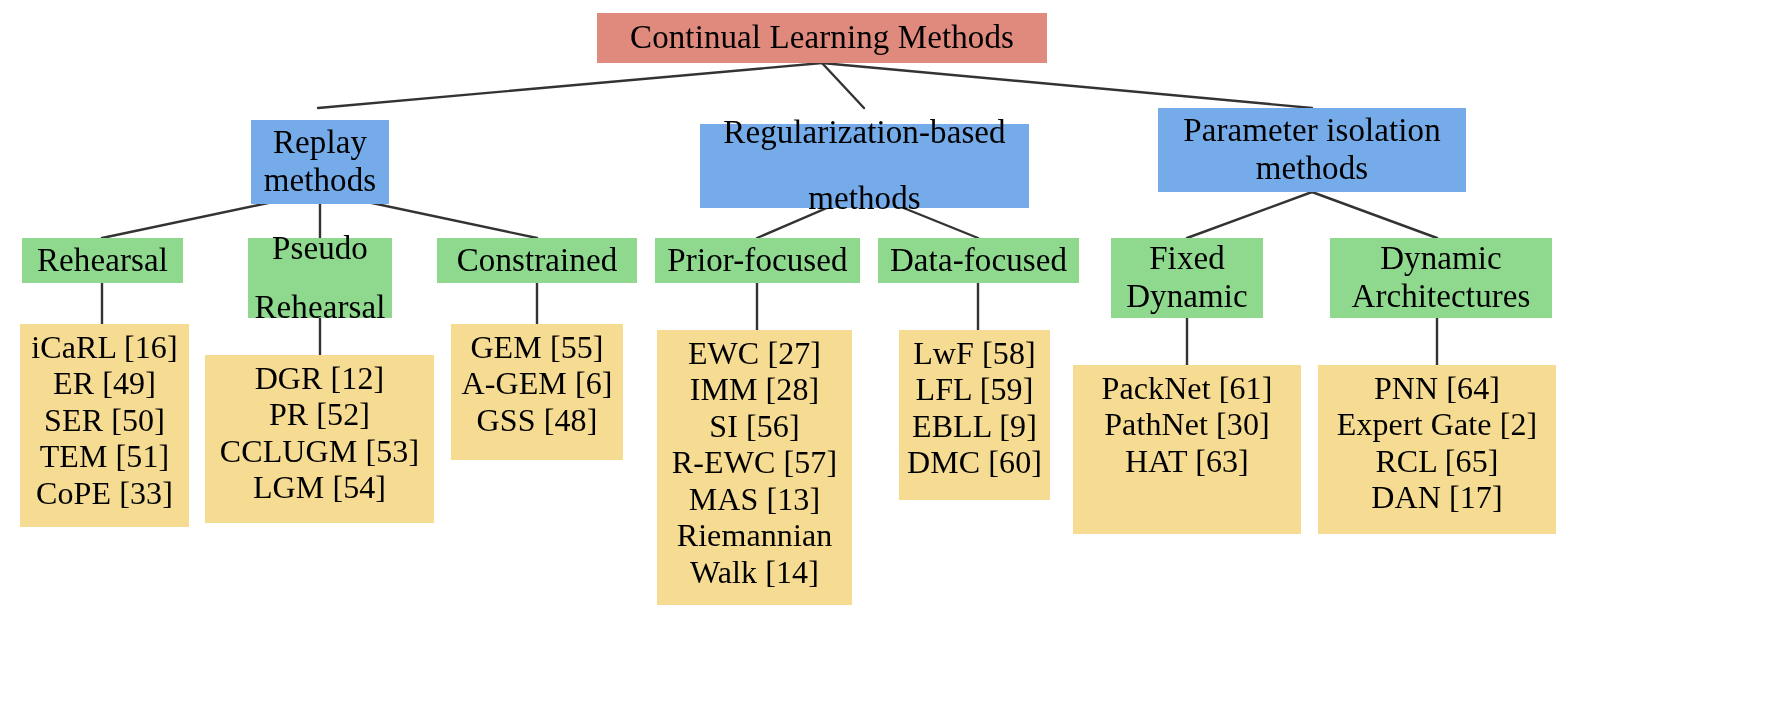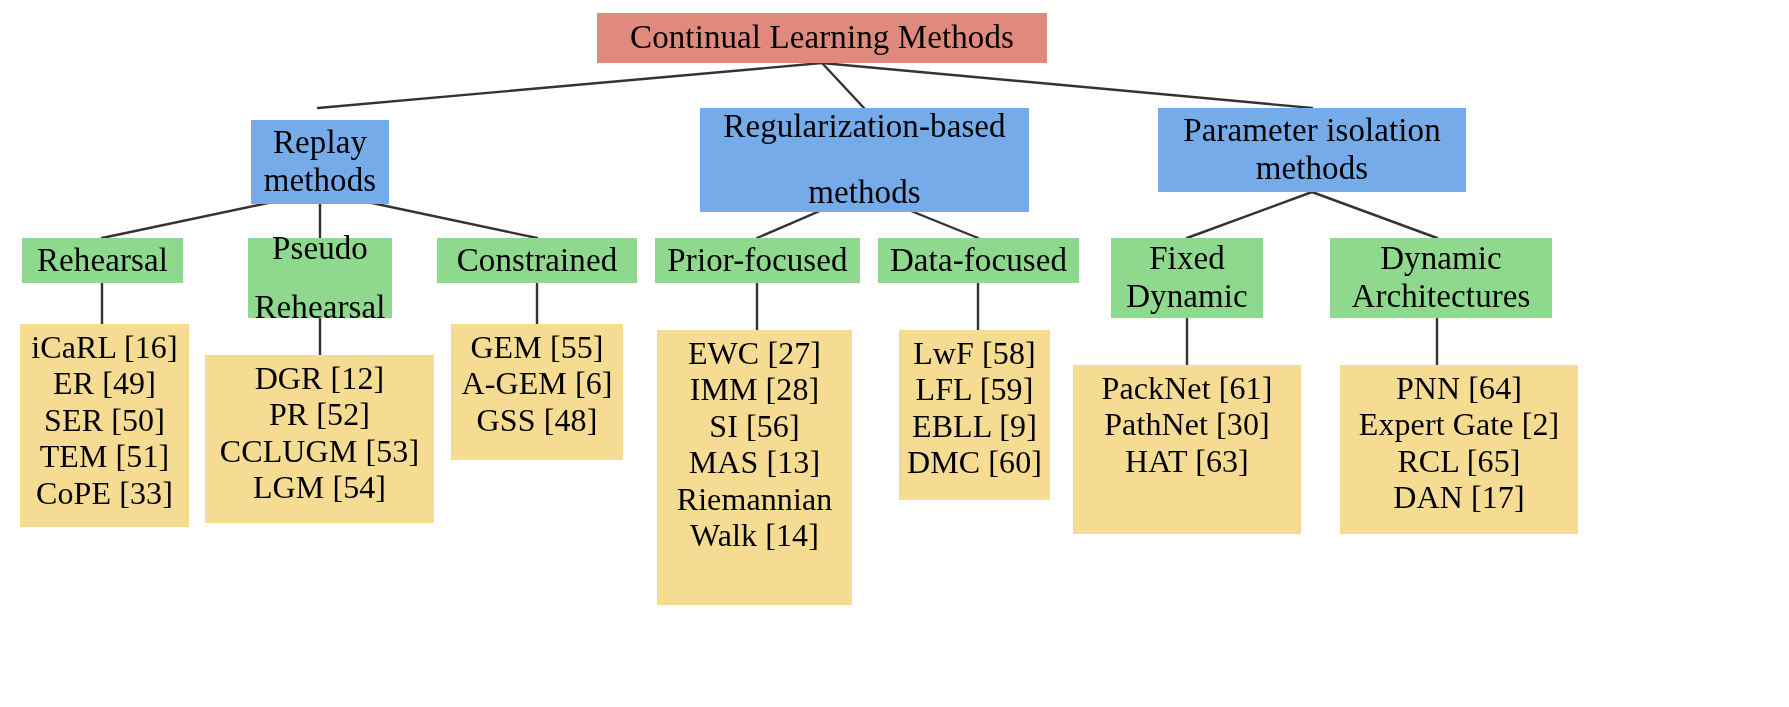--- a/index.html
+++ b/index.html
@@ -95,21 +95,21 @@
 
   <div class="node node-root" style="left:597px; top:13px; width:450px; height:50px;">
     <span class="node-line">Continual Learning Methods</span>
   </div>
 
   <div class="node node-cat" style="left:251px; top:108px; width:138px; height:84px;margin-top:12px;">
     <span class="node-line">Replay</span>
     <span class="node-line">methods</span>
   </div>
 
-  <div class="node node-cat" style="left:700px; top:108px; width:329px; height:104px;gap:28px;">
+  <div class="node node-cat" style="left:700px; top:124px; width:329px; height:84px;gap:28px;">
     <span class="node-line">Regularization-based</span>
     <span class="node-line">methods</span>
   </div>
 
   <div class="node node-cat" style="left:1158px; top:108px; width:308px; height:84px;">
     <span class="node-line">Parameter isolation</span>
     <span class="node-line">methods</span>
   </div>
 
   <div class="node node-sub" style="left:22px; top:238px; width:161px; height:45px;">
@@ -142,21 +142,21 @@
     <span class="node-line">Dynamic</span>
     <span class="node-line">Architectures</span>
   </div>
 
   <div class="node node-leaf" style="left:20px; top:324px; width:169px; height:203px;"><span class="node-line">iCaRL [16]</span><span class="node-line">ER [49]</span><span class="node-line">SER [50]</span><span class="node-line">TEM [51]</span><span class="node-line">CoPE [33]</span></div>
 
   <div class="node node-leaf" style="left:205px; top:355px; width:229px; height:168px;"><span class="node-line">DGR [12]</span><span class="node-line">PR [52]</span><span class="node-line">CCLUGM [53]</span><span class="node-line">LGM [54]</span></div>
 
   <div class="node node-leaf" style="left:451px; top:324px; width:172px; height:136px;"><span class="node-line">GEM [55]</span><span class="node-line">A-GEM [6]</span><span class="node-line">GSS [48]</span></div>
 
-  <div class="node node-leaf" style="left:657px; top:330px; width:195px; height:275px;"><span class="node-line">EWC [27]</span><span class="node-line">IMM [28]</span><span class="node-line">SI [56]</span><span class="node-line">MAS [13]</span><span class="node-line">Riemannian</span><span class="node-line">Walk [14]</span></div>
+  <div class="node node-leaf" style="left:657px; top:330px; width:195px; height:275px;"><span class="node-line">EWC [27]</span><span class="node-line">IMM [28]</span><span class="node-line">SI [56]</span><span class="node-line">R-EWC [57]</span><span class="node-line">MAS [13]</span><span class="node-line">Riemannian</span><span class="node-line">Walk [14]</span></div>
 
   <div class="node node-leaf" style="left:899px; top:330px; width:151px; height:170px;"><span class="node-line">LwF [58]</span><span class="node-line">LFL [59]</span><span class="node-line">EBLL [9]</span><span class="node-line">DMC [60]</span></div>
 
   <div class="node node-leaf" style="left:1073px; top:365px; width:228px; height:169px;"><span class="node-line">PackNet [61]</span><span class="node-line">PathNet [30]</span><span class="node-line">HAT [63]</span></div>
 
-  <div class="node node-leaf" style="left:1318px; top:365px; width:238px; height:169px;margin-left:22px;"><span class="node-line">PNN [64]</span><span class="node-line">Expert Gate [2]</span><span class="node-line">RCL [65]</span><span class="node-line">DAN [17]</span></div>
+  <div class="node node-leaf" style="left:1318px; top:365px; width:238px; height:169px;"><span class="node-line">PNN [64]</span><span class="node-line">Expert Gate [2]</span><span class="node-line">RCL [65]</span><span class="node-line">DAN [17]</span></div>
 
 </div>
 
 </body></html>

